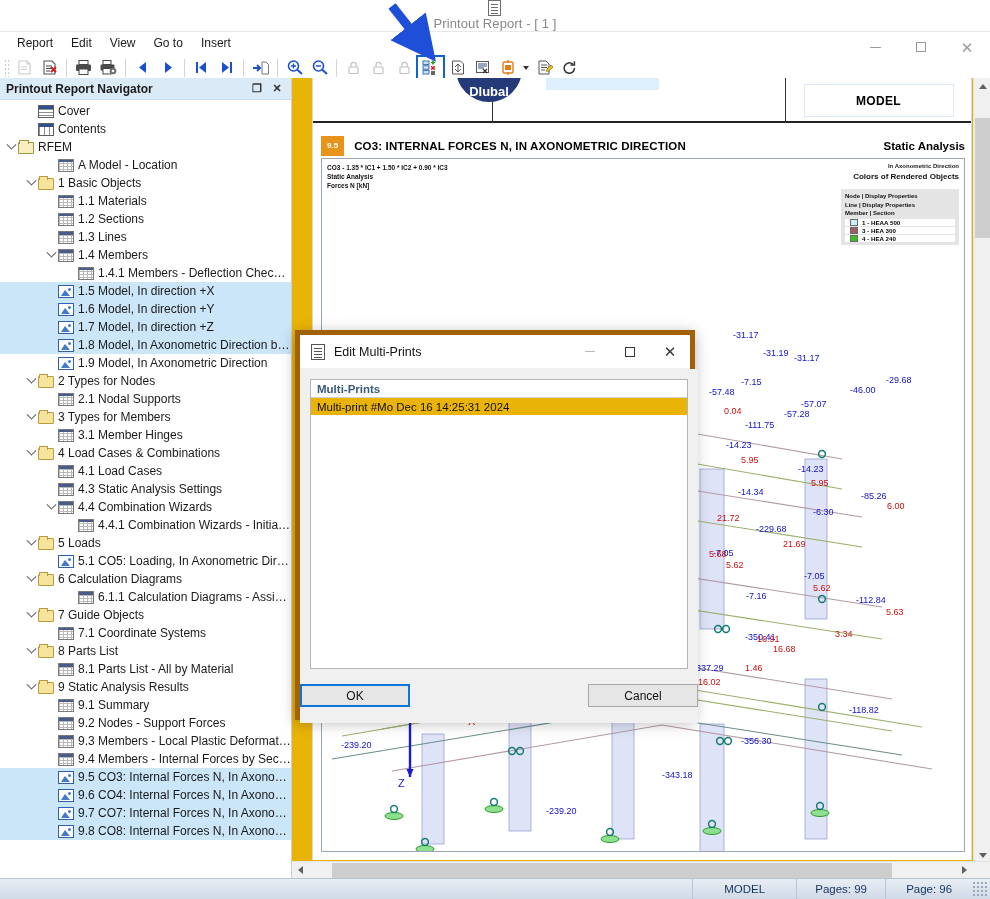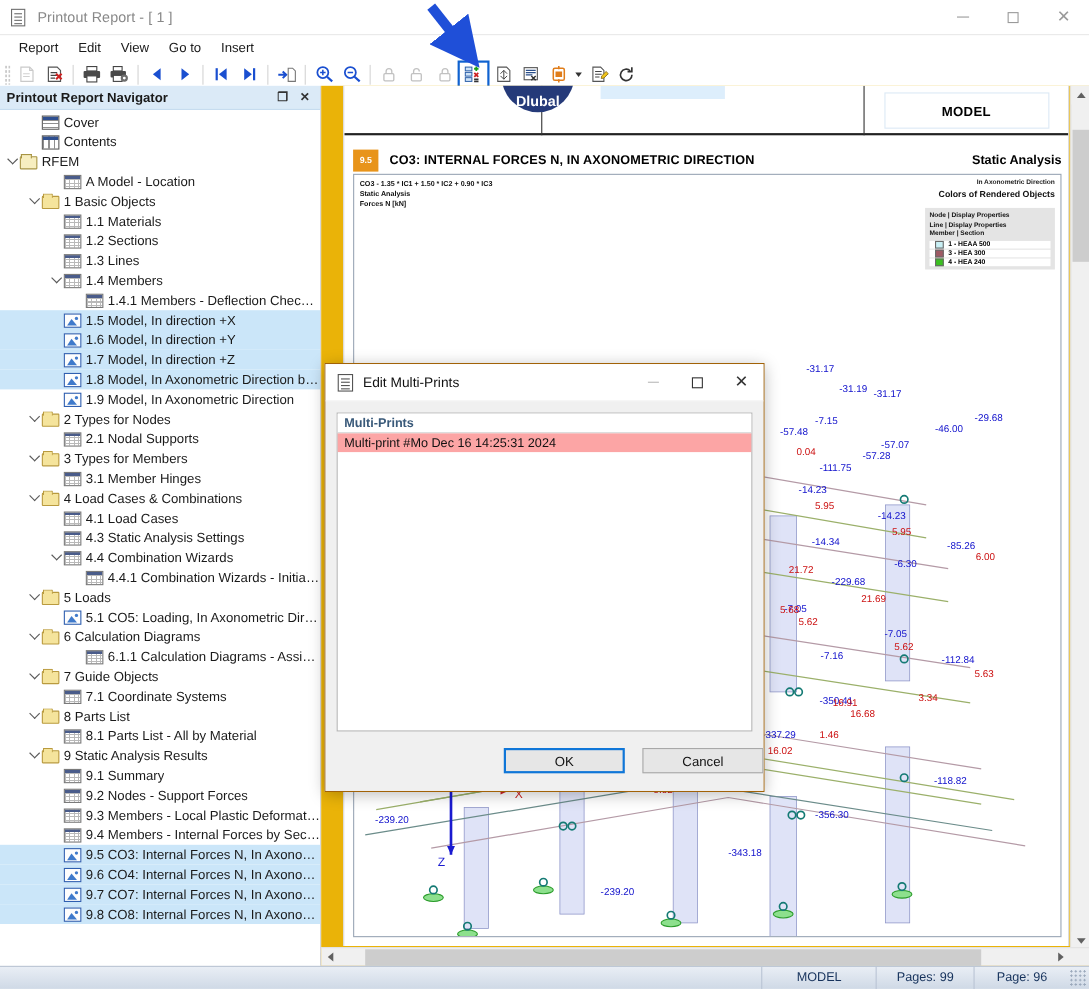--- a/index.html
+++ b/index.html
@@ -14,20 +14,21 @@
     position: relative;
   }
 
   
   .titlebar {
     height: 32px; width: 990px;
     background: #ffffff;
     border-bottom: 1px solid #e8e8e8;
     display: flex; align-items: center;
     position: relative;
+    flex-direction: column;
   }
   .tb-icon {
     width: 16px; height: 16px; margin-left: 10px; margin-right: 8px;
     position: relative; flex: none;
   }
   .doc-glyph {
     width: 13px; height: 16px; border: 1.3px solid #6e6e6e; background:#fff;
     position:relative;
   }
   .doc-glyph::before {
@@ -222,21 +223,21 @@
 
   
   .model3d{position:absolute;left:0;top:0;width:644px;height:694px;}
   .lbl{position:absolute;font-size:9px;white-space:nowrap;font-family:"Liberation Sans",sans-serif;}
   .lb{color:#1111cc;}
   .lr{color:#cc1111;}
 
   
   .dlg{
     position:absolute; left:295px; top:252px; width:400px; height:390px;
-    background:#f0f0f0; border:1px solid #a16207;
+    background:#f0f0f0; border:5px solid #a16207;
     box-shadow: 0 3px 14px rgba(0,0,0,.28);
     z-index: 50;
   }
   .dlg-title{
     height:34px; background:#ffffff; display:flex;align-items:center;
     border-bottom:1px solid #f0f0f0;
   }
   .dlg-icon{width:14px;height:16px;margin-left:11px;margin-right:9px;border:1.3px solid #555;background:#fff;position:relative;flex:none;}
   .dlg-icon::before{content:"";position:absolute;left:2px;top:3px;width:8px;height:1px;background:#555;box-shadow:0 3px 0 #555,0 6px 0 #555,0 9px 0 #555;}
   .dlg-t{font-size:12.5px;color:#111;}
@@ -251,22 +252,22 @@
     position:absolute;left:10px;top:10px;width:378px;height:290px;background:#fff;
     border:1px solid #b4b4b4;
   }
   .lb-head{
     height:18px;background:#fff;border-bottom:1px solid #cfcfcf;display:flex;align-items:center;
     padding-left:6px;font-size:11.5px;font-weight:bold;color:#3a5a7a;
   }
   .lb-item{
     height:17px;display:flex;align-items:center;padding-left:6px;font-size:11.5px;color:#111;
   }
-  .lb-item.sel{background:#fca5a5;}
-  .dlg-buttons{position:absolute;left:0;bottom:16px;width:398px;display:flex;justify-content:flex-end;gap:16px;}
+  .lb-item.sel{background:#eab308;}
+  .dlg-buttons{position:absolute;left:0;bottom:16px;width:398px;display:flex;justify-content:space-between;gap:40px;}
   .dbtn{
     width:110px;height:23px;background:#e6e6e6;border:1px solid #a8a8a8;
     display:flex;align-items:center;justify-content:center;font-size:12px;color:#111;
   }
   .dbtn.def{border:2px solid #0f76d8;}
 
   
   .statusbar{
     position:absolute;left:0;bottom:0;width:990px;height:21px;
     background: linear-gradient(#e9eef5,#cfd9e6);

